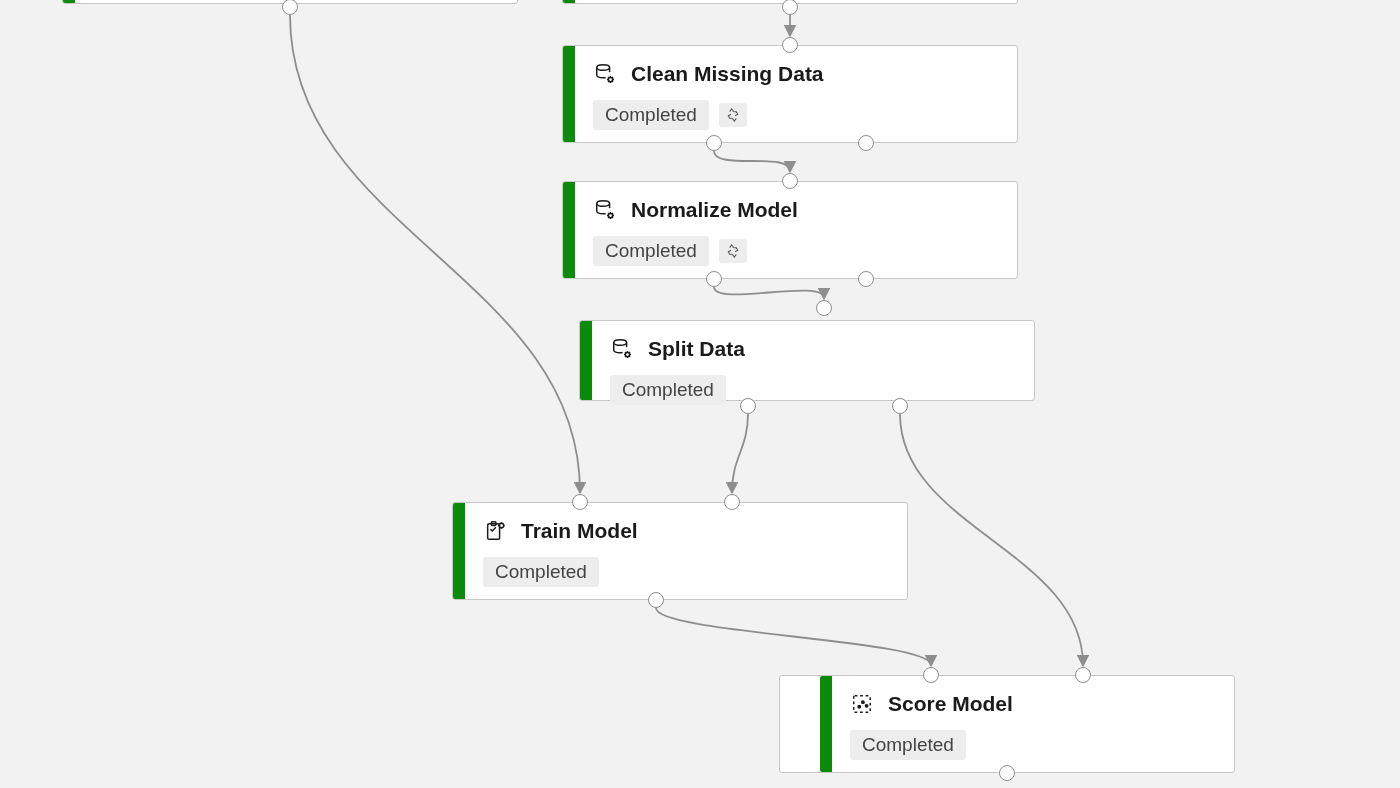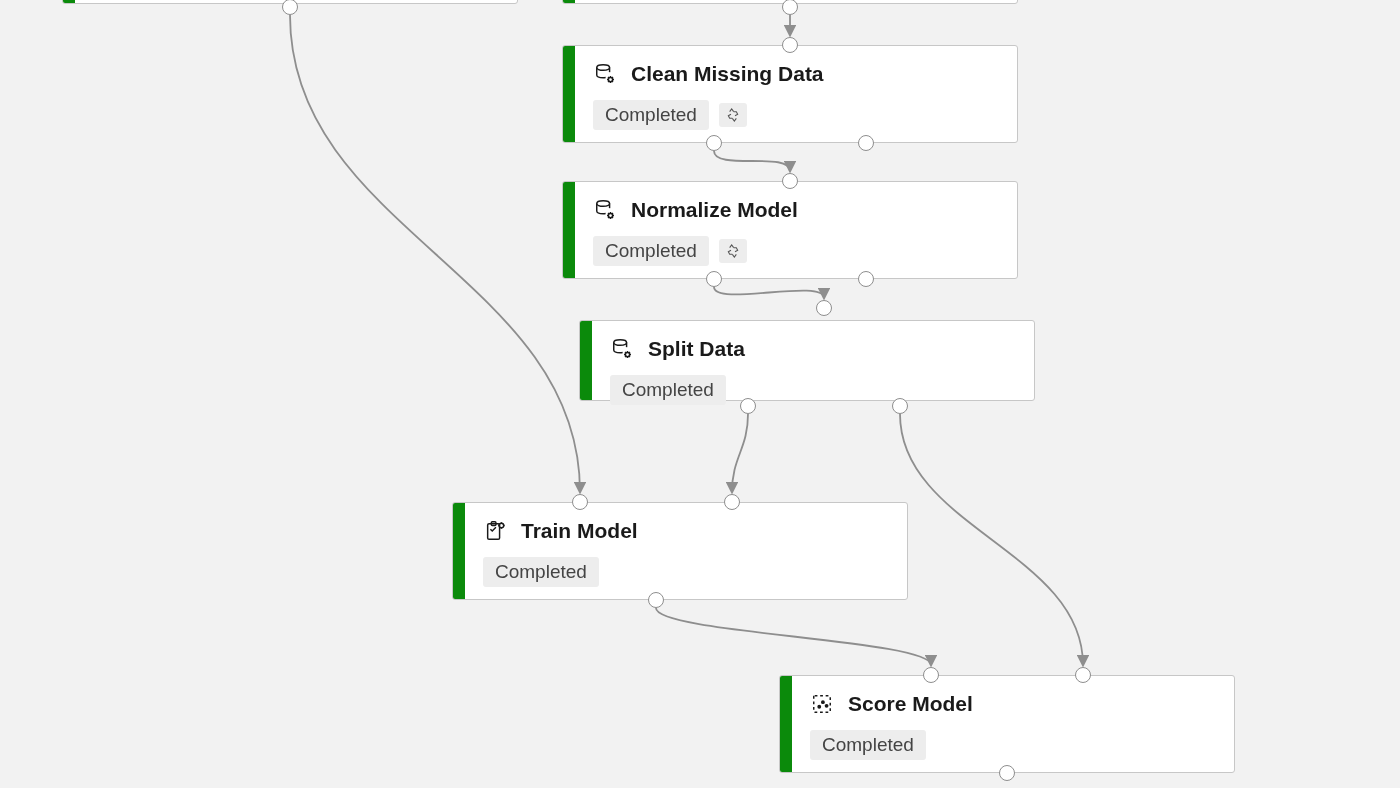--- a/index.html
+++ b/index.html
@@ -217,21 +217,21 @@
           <span>Train Model</span>
         </div>
         <div class="status-row">
           <span class="badge">Completed</span>
         </div>
       </div>
     </div>
     <div class="port" style="left: 572px; top: 494px;"></div>
     <div class="port" style="left: 724px; top: 494px;"></div>
     <div class="port" style="left: 648px; top: 592px;"></div>
-    <div class="node" style="left: 779px; top: 675px; width: 456px; height: 98px;">
+    <div class="node" style="left: 779px; top: 675px; width: 456px; height: 98px; padding-left: 40px;">
       <div class="stripe"></div>
       <div class="body">
         <div class="title-row">
           <span class="icon">
   <svg viewBox="0 0 24 24" width="22" height="22" fill="none" stroke="#1a1a1a" stroke-width="1.6">
     <rect x="3" y="3" width="18" height="18" rx="1" stroke-dasharray="3 3"></rect>
     <circle cx="9" cy="15" r="1.3" fill="#1a1a1a"></circle>
     <circle cx="13" cy="10" r="1.3" fill="#1a1a1a"></circle>
     <circle cx="17" cy="14" r="1.3" fill="#1a1a1a"></circle>
   </svg>

